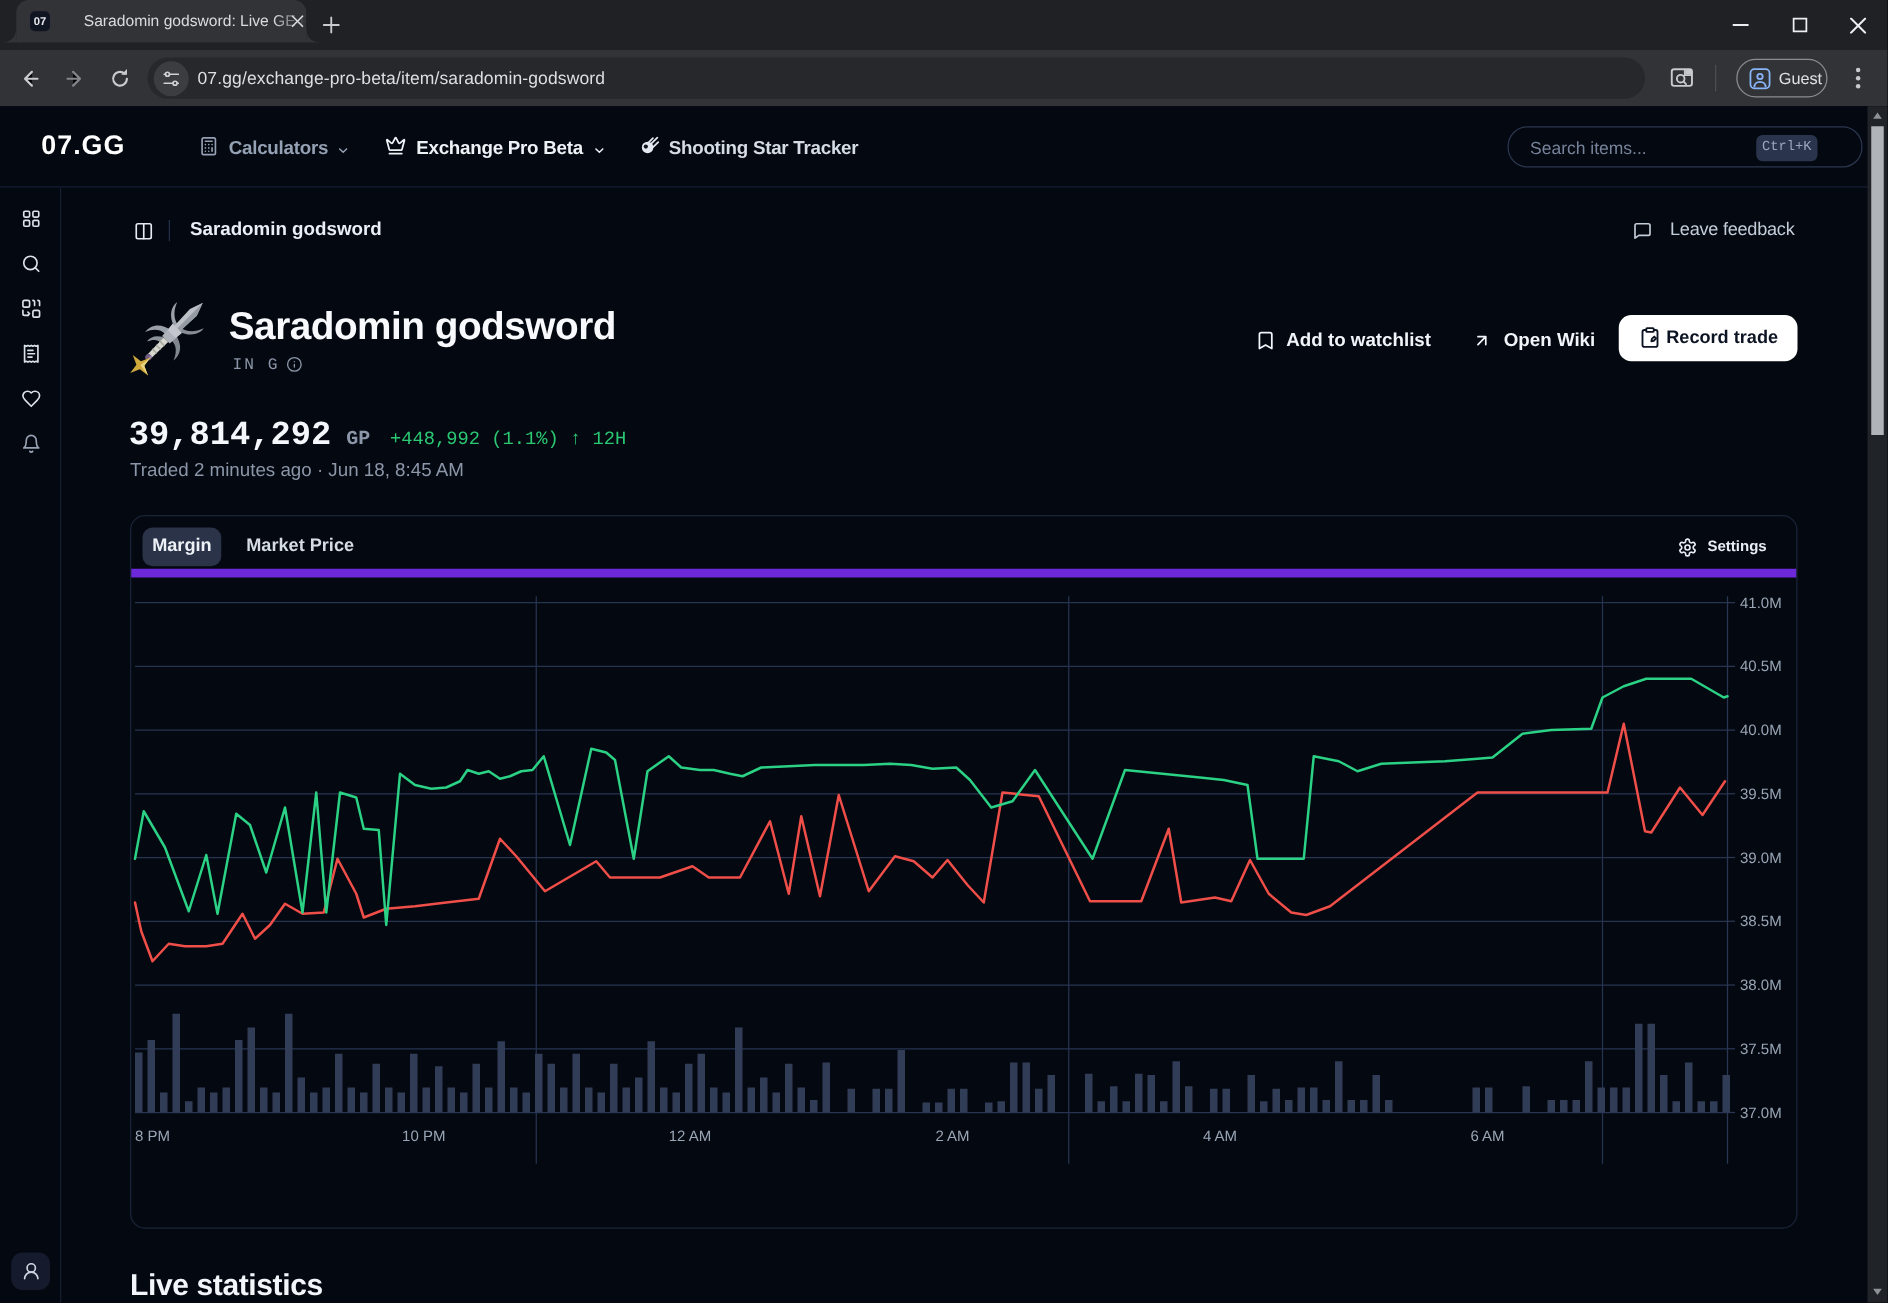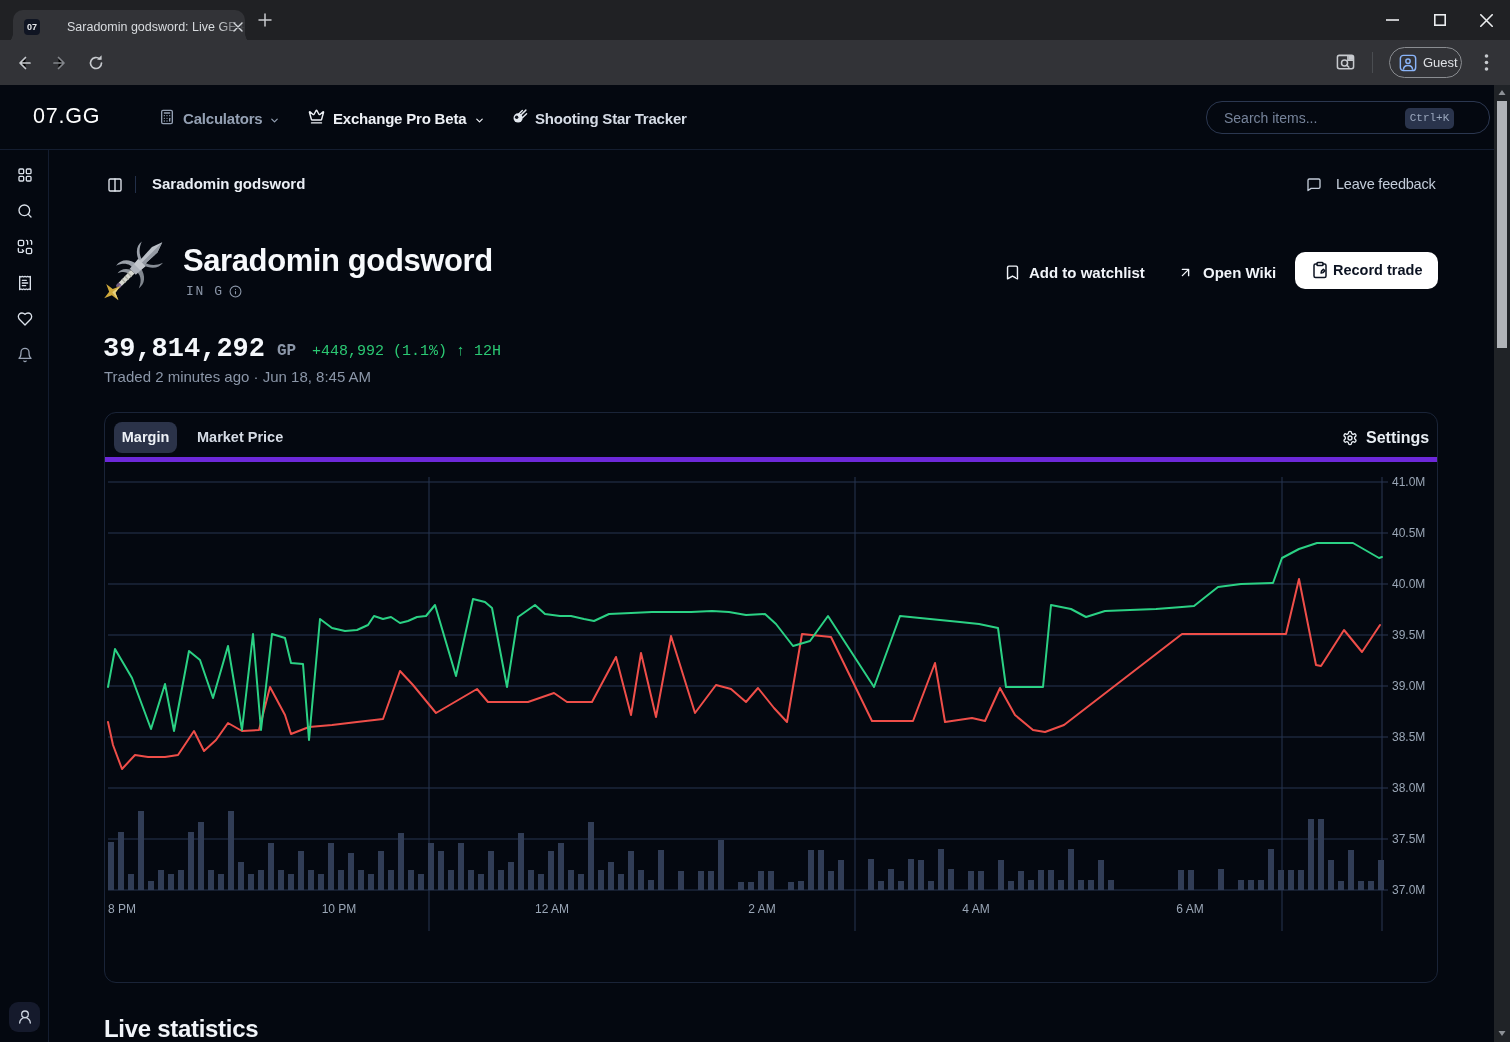--- a/index.html
+++ b/index.html
@@ -2,39 +2,39 @@
 <html><head>
 <meta charset="utf-8">
 <style>
 * { margin:0; padding:0; box-sizing:border-box; }
 html,body { width:1510px; height:1042px; overflow:hidden; background:#040810;
   font-family:"Liberation Sans", sans-serif; }
 .abs { position:absolute; }
 svg.ic { display:block; }
 
 #titlebar { position:absolute; left:0; top:0; width:1510px; height:40px; background:#202124; }
-#tab { position:absolute; left:13px; top:10px; width:232px; height:34px; background:#323337;
+#tab { position:absolute; left:13px; top:0; width:232px; height:34px; background:#323337;
   border-radius:10px 10px 0 0;padding-left:12px; }
 #tab .fav { position:absolute; left:11px; top:9px; width:16px; height:16px; border-radius:4px;
   background:#101523; color:#e8eaed; font-size:9px; font-weight:bold; line-height:16px; text-align:center; }
 #tab .t { position:absolute; left:34px; top:10px; width:178px; height:16px; overflow:hidden;
   font-size:12.5px; color:#d9dcdf; white-space:nowrap;margin-left:20px;
   -webkit-mask-image:linear-gradient(90deg,#000 85%,transparent); }
 
 #toolbar { position:absolute; left:0; top:40px; width:1510px; height:45px; background:#323337; }
 #omnibox { position:absolute; left:118px; top:6px; width:1198px; height:33px; border-radius:17px;
   background:#27282b; }
 #omnibox .url { position:absolute; left:40px; top:8px; font-size:14px; color:#dcdfe3; letter-spacing:0.1px; }
 #guest { position:absolute; left:1389px; top:7px; width:73px; height:31px; border-radius:16px;
   border:1px solid #8a8d91; }
 #guest span { position:absolute; left:33px; top:7px; font-size:13px; color:#dfe1e5; }
 
 #shead { position:absolute; left:0; top:85px; width:1510px; height:65px; background:#040810;
   border-bottom:1px solid #141d30; }
-#logo { position:absolute; left:33px; top:19px; font-size:21.5px; font-weight:normal; color:#fff; letter-spacing:0.8px; }
+#logo { position:absolute; left:33px; top:19px; font-size:21.5px; font-weight:bold; color:#fff; letter-spacing:0.8px; }
 .nav { position:absolute; top:25px; font-size:15px; font-weight:bold; letter-spacing:-0.2px; }
 #searchbox { position:absolute; left:1206px; top:16px; width:284px; height:33px; border-radius:16px;
   border:1px solid #2b3750; }
 #searchbox .ph { position:absolute; left:17px; top:8px; font-size:14px; color:#76839a; }
 #searchbox .kbd { position:absolute; left:198px; top:6px; width:49px; height:21px; border-radius:5px;
   background:#2a344c; color:#9aa7bd; font-family:"Liberation Mono",monospace; font-size:11px;
   line-height:21px; text-align:center; }
 
 #sidebar { position:absolute; left:0; top:150px; width:49px; height:892px; border-right:1px solid #141d30; }
 #sidebar .si { position:absolute; left:17px; }
@@ -51,26 +51,26 @@
   font-weight:bold; color:#8b96a8; }
 #pchg { position:absolute; left:312px; top:343px; font-family:"Liberation Mono",monospace; font-size:15px;
   color:#2bc873; }
 #traded { position:absolute; left:104px; top:368px; font-size:15px; color:#8b96a8; }
 .actbtn { position:absolute; top:264px; font-size:15px; font-weight:bold; color:#f1f4f9; }
 #recbtn { position:absolute; left:1295px; top:252px; width:143px; height:37px; border-radius:10px; background:#fff; }
 #recbtn span { position:absolute; left:38px; top:10px; font-size:14.5px; font-weight:bold; color:#0c1322; }
 
 #panel { position:absolute; left:104px; top:412px; width:1334px; height:571px;
   border:1px solid #1a2438; border-radius:12px; }
-#ptabs { position:absolute; left:0; top:0; width:1332px; height:49px; border-bottom:5px solid #6d28d9; }
+#ptabs { position:absolute; left:0; top:0; width:1332px; height:49px; border-bottom:7px solid #6d28d9; }
 #mtab { position:absolute; left:9px; top:9px; width:63px; height:31px; border-radius:8px; background:#2b3349;
   color:#eef2f7; font-size:14.5px; font-weight:bold; text-align:center; line-height:31px; }
 #mptab { position:absolute; left:92px; top:9px; height:31px; color:#d6dce6; font-size:14.5px;
   font-weight:bold; line-height:31px; }
-#settings { position:absolute; left:1261px; top:9px; height:31px; color:#e8edf3; font-size:16px;
+#settings { position:absolute; left:1261px; top:9px; height:31px; color:#e8edf3; font-size:12px;
   font-weight:bold; line-height:31px; }
 #chartwrap { position:absolute; left:0px; top:50px; }
 #timerow { position:absolute; left:0; top:523px; width:1332px; height:47px; border-top:1px solid #1a2438; }
 .trbtn { position:absolute; top:9px; height:31px; line-height:31px; font-size:14px; font-weight:bold;
   color:#d6dce6; text-align:center; }
 #tr12h { left:10px; width:47px; background:#262f45; border-radius:8px; color:#eef2f7; }
 #livestat { position:absolute; left:104px; top:1015px; font-size:24px; font-weight:bold; color:#f2f5fa; letter-spacing:-0.3px; }
 
 #sbtrack { position:absolute; left:1494px; top:85px; width:16px; height:957px; background:#202327; }
 #sbthumb { position:absolute; left:1497px; top:101px; width:10px; height:247px; background:#b0b3b8; border-radius:0px; }
@@ -105,20 +105,29 @@
   <svg class="ic abs" style="left:15px;top:14px" width="18" height="18" viewBox="0 0 18 18">
       <path d="M10.5 3.5L5 9l5.5 5.5M5.2 9H15" stroke="#c7cace" stroke-width="1.7" stroke-linecap="round" stroke-linejoin="round"></path>
     </svg>
   <svg class="ic abs" style="left:51px;top:14px" width="18" height="18" viewBox="0 0 18 18">
       <path d="M7.5 3.5L13 9l-5.5 5.5M12.8 9H3" stroke="#83868b" stroke-width="1.7" stroke-linecap="round" stroke-linejoin="round"></path>
     </svg>
   <svg class="ic abs" style="left:87px;top:14px" width="18" height="18" viewBox="0 0 18 18">
       <path d="M14.5 9a5.5 5.5 0 1 1-1.8-4.07" fill="none" stroke="#c7cace" stroke-width="1.7" stroke-linecap="round"></path>
       <path d="M14.6 1.2v4.6h-4.6z" fill="#c7cace"></path>
     </svg>
+  <div id="omnibox">
+    <div class="abs" style="left:5px;top:2.5px;width:28px;height:28px;border-radius:50%;background:#3c3d41"></div>
+    <svg class="ic abs" style="left:11px;top:8.5px" width="16" height="16" viewBox="0 0 20 20">
+        <path d="M8.5 5.5H17M3 5.5h1.5M3 14.5h8.5M16.5 14.5H17" stroke="#cdd0d4" stroke-width="1.7" stroke-linecap="round"></path>
+        <circle cx="6.2" cy="5.5" r="2" fill="none" stroke="#cdd0d4" stroke-width="1.7"></circle>
+        <circle cx="13.8" cy="14.5" r="2" fill="none" stroke="#cdd0d4" stroke-width="1.7"></circle>
+      </svg>
+    <div class="url">07.gg/exchange-pro-beta/item/saradomin-godsword</div>
+  </div>
   <svg class="ic abs" style="left:1336px;top:13px" width="19" height="19" viewBox="0 0 20 20">
       <rect x="1.5" y="2.5" width="17" height="14" rx="2" fill="none" stroke="#c7cace" stroke-width="1.6"></rect>
       <path d="M12.5 2.5v5h6" fill="none" stroke="#c7cace" stroke-width="1.6"></path>
       <rect x="13" y="3" width="5.5" height="4" rx="1" fill="#c7cace"></rect>
       <circle cx="9" cy="10.5" r="3.2" fill="none" stroke="#c7cace" stroke-width="1.6"></circle>
       <path d="M11.3 12.8l2.2 2.2" stroke="#c7cace" stroke-width="1.6" stroke-linecap="round"></path>
     </svg>
   <div class="abs" style="left:1372px;top:12px;width:1px;height:21px;background:#4a4d51"></div>
   <div id="guest">
     <svg class="ic abs" style="left:9px;top:6px" width="18" height="18" viewBox="0 0 20 20">

